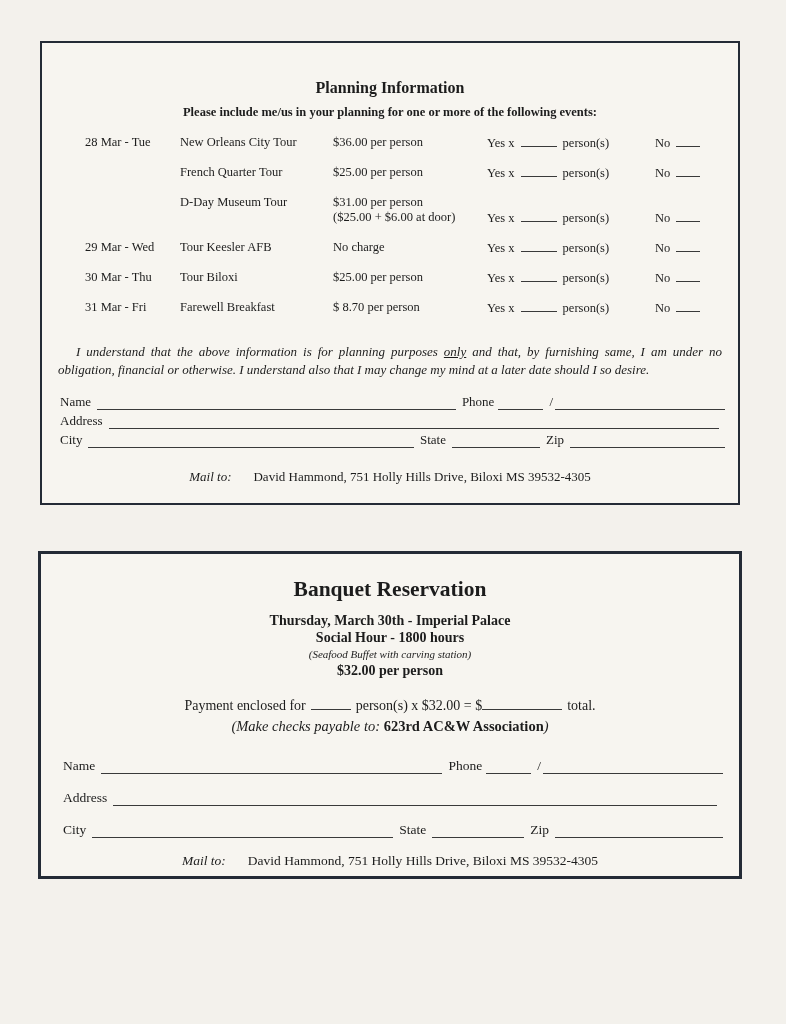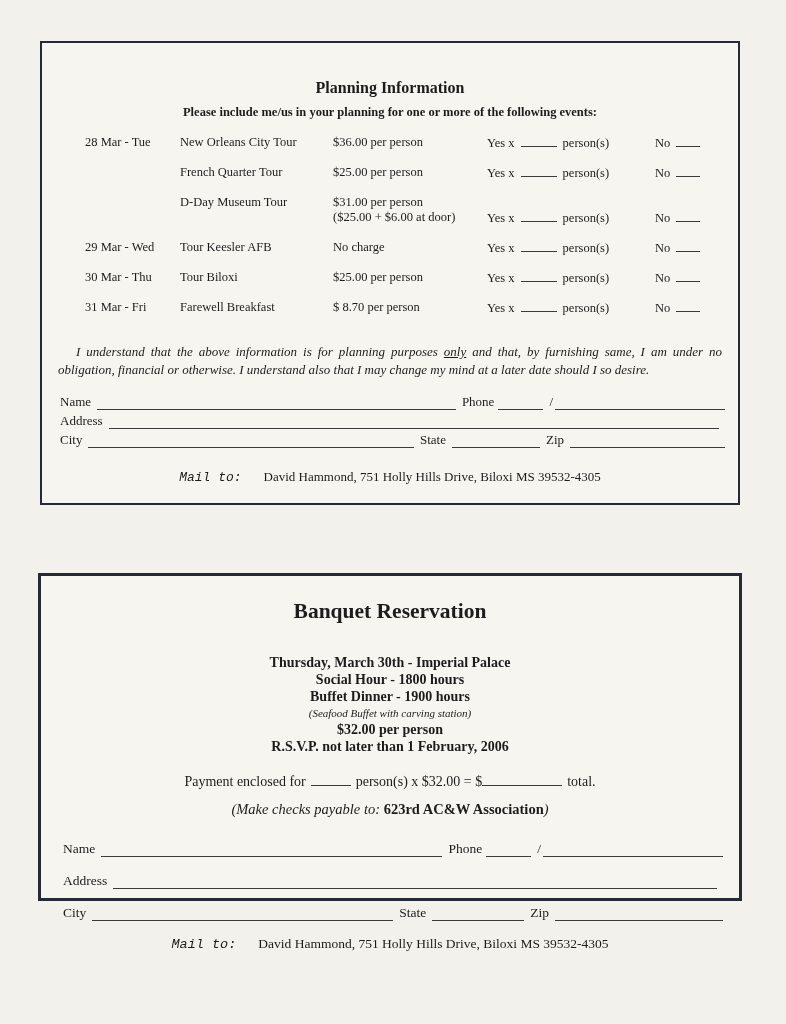--- a/index.html
+++ b/index.html
@@ -10,21 +10,21 @@
     font-family:"Liberation Serif", serif;
     color:#1c1c1c;
     overflow:hidden;
   }
   .card {
     position:absolute;
     background:#f7f5f0;
     border:2px solid #242b36;
   }
   #planning-card { left:40px; top:41px; width:700px; height:464px; }
-  #banquet-card  { left:38px; top:573px; width:704px; height:328px; border-width:3px; }
+  #banquet-card  { left:38px; top:551px; width:704px; height:328px; border-width:3px; }
 
   
   .bl { display:inline-block; border-bottom:1.2px solid #3a3a3a; height:12px; vertical-align:baseline; }
   .it { font-style:italic; }
   .b  { font-weight:bold; }
   .u  { text-decoration:underline; }
 
   
   .p-title { text-align:center; margin-top:36px; font-size:16px; font-weight:bold; }
   .p-sub   { text-align:center; margin-top:8px; font-size:12.5px; font-weight:bold; }
@@ -63,31 +63,31 @@
   .w45  { width:45px;  margin:0 4px; }
   .w88  { width:88px;  margin:0 6px; }
   .w92  { width:92px;  margin:0 6px; }
   .w155 { width:155px; margin-left:6px; }
   .w168 { width:168px; margin-left:6px; }
   .w170 { width:170px; margin-left:2px; }
   .w180 { width:180px; margin-left:2px; }
   .slash { margin-left:2px; }
 
   .mailto { text-align:center; margin-top:21px; font-size:13px; }
-  .mailto .it { margin-right:22px;font-family:Liberation Mono, monospace; }
+  .mailto .it { margin-right:22px; }
 
   
   .b-title { text-align:center; margin-top:23px; font-size:21.5px; font-weight:bold; }
   .b-line  { text-align:center; font-size:14px; font-weight:bold; line-height:17px; }
-  .b-first { margin-top:30px; }
+  .b-first { margin-top:10px; }
   .b-note  { text-align:center; font-size:11px; font-style:italic; line-height:16px; }
   .payment { text-align:center; margin-top:19px; font-size:14px; }
   .bl-pay1 { width:40px; margin:0 5px; }
   .bl-pay2 { width:80px; margin-right:5px; }
-  .checks  { text-align:center; margin-top:11px; font-size:14.5px; }
+  .checks  { text-align:center; margin-top:4px; font-size:14.5px; }
   .b-form  { margin-top:22px; }
   #banquet-card .mailto { margin-top:10px; font-size:13.5px; }
 </style>
 </head>
 <body>
 
 <div class="card" id="planning-card">
   <div class="p-title">Planning Information</div>
   <div class="p-sub">Please include me/us in your planning for one or more of the following events:</div>
 
@@ -170,24 +170,22 @@
     </div>
   </div>
 
   <div class="mailto"><span class="it">Mail to:</span><span>David Hammond, 751 Holly Hills Drive, Biloxi MS 39532-4305</span></div>
 </div>
 
 <div class="card" id="banquet-card">
   <div class="b-title">Banquet Reservation</div>
   <div class="b-line b-first">Thursday, March 30th - Imperial Palace</div>
   <div class="b-line">Social Hour - 1800 hours</div>
-  <div class="b-line">Buffet Dinner - 1900 hours</div>
   <div class="b-note">(Seafood Buffet with carving station)</div>
   <div class="b-line">$32.00 per person</div>
-  <div class="b-line">R.S.V.P. not later than 1 February, 2006</div>
 
   <div class="payment"><span>Payment enclosed for</span><span class="bl bl-pay1"></span><span>person(s) x $32.00 = $</span><span class="bl bl-pay2"></span><span>total.</span></div>
 
   <div class="checks"><span class="it">(Make checks payable to:</span>&nbsp;<span class="b">623rd AC&amp;W Association</span><span class="it">)</span></div>
 
   <div class="form-block b-form">
     <div class="form-row">
       <span class="f-label">Name</span>
       <span class="bl grow"></span>
       <span class="f-label">Phone</span>

